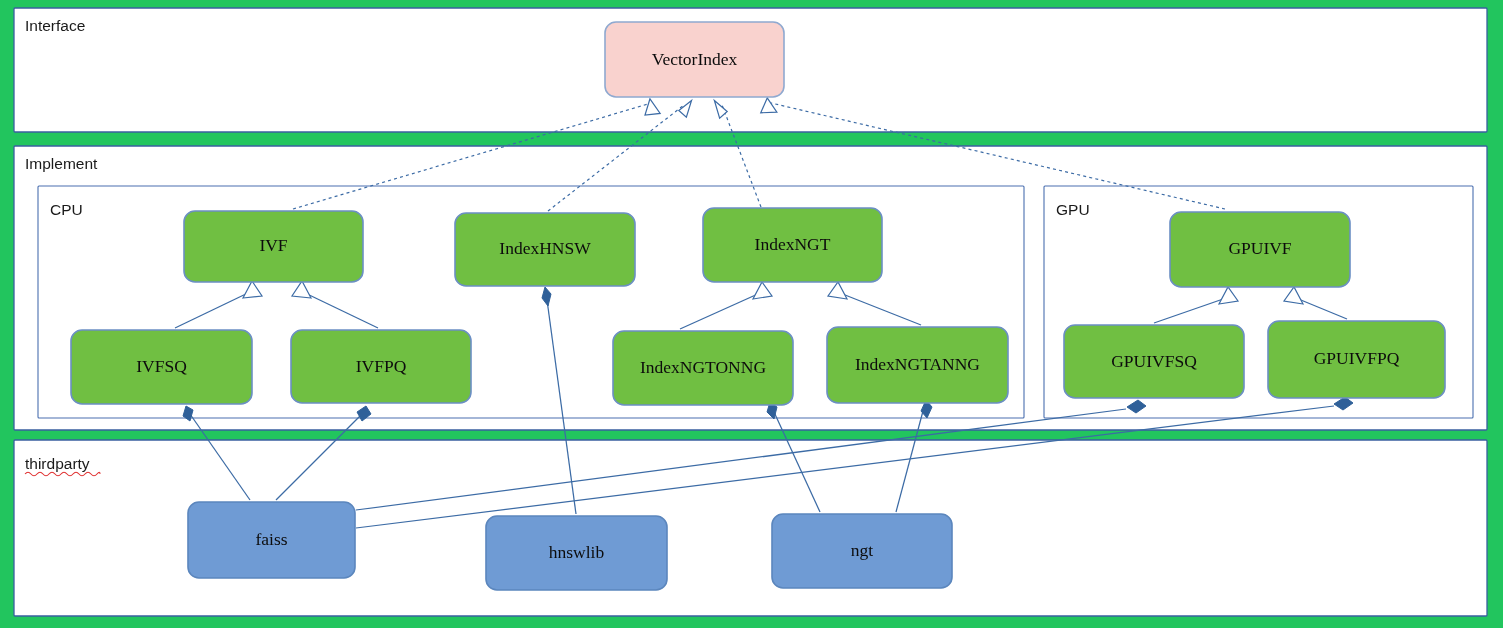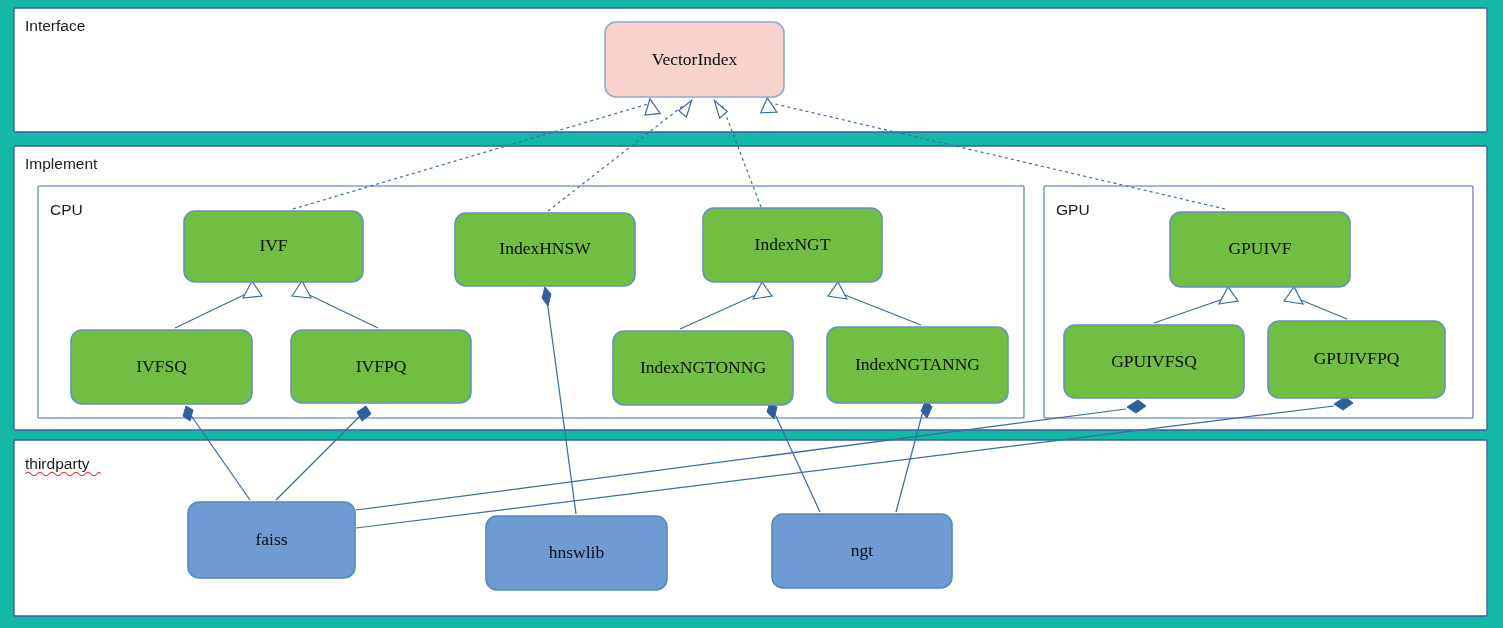--- a/index.html
+++ b/index.html
@@ -7,21 +7,21 @@
     padding: 0;
     background: #ffffff;
   }
   body {
     font-family: "Liberation Sans", sans-serif;
   }
   #canvas {
     position: relative;
     width: 1503px;
     height: 628px;
-    background: #14b8a6;
+    background: #22c55e;
     overflow: hidden;
   }
   svg.diagram {
     position: absolute;
     left: 0;
     top: 0;
     width: 1503px;
     height: 628px;
   }
   .group-rect {

